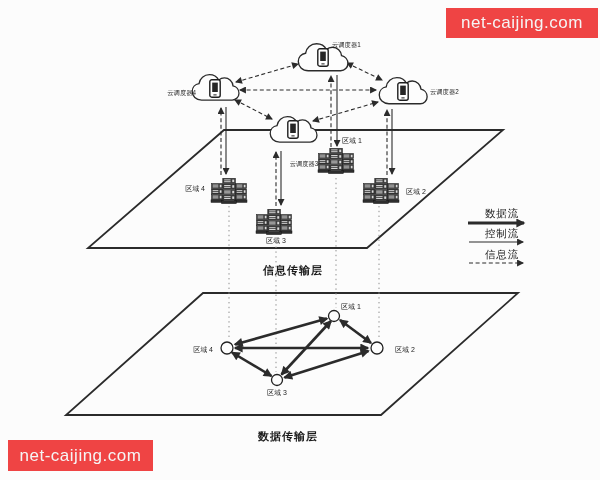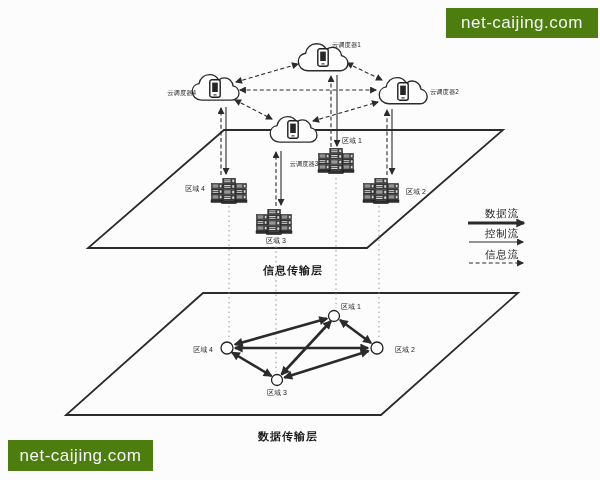--- a/index.html
+++ b/index.html
@@ -10,21 +10,21 @@
   .ln{stroke:#2b2b2b;fill:none;}
   .thin{stroke-width:1.1;}
   .thick{stroke-width:2.6;}
   .dash{stroke-dasharray:4 2.6;}
   .dots{stroke:#8f8f8f;stroke-width:1;stroke-dasharray:1.4 3.4;fill:none;}
   .plane{fill:#fcfcfc;stroke:#2b2b2b;stroke-width:1.8;}
   .tS{font-size:7px;}
   .tC{font-size:6.3px;}
   .tL{font-size:11px;font-weight:700;letter-spacing:1px;}
   .tG{font-size:10.5px;letter-spacing:.8px;}
-  .wm{position:absolute;background:#4d7c0f;color:#f5f5f5;font-size:17px;
+  .wm{position:absolute;background:#ef4444;color:#f5f5f5;font-size:17px;
       display:flex;align-items:center;justify-content:center;letter-spacing:.5px;}
   .wm-tr{left:446px;top:8px;width:152px;height:30px;}
   .wm-bl{left:8px;top:440px;width:145px;height:31px;}
 </style>
 </head>
 <body>
 
 <div class="stage">
 <svg width="600" height="480" viewBox="0 0 600 480">
   <defs>

